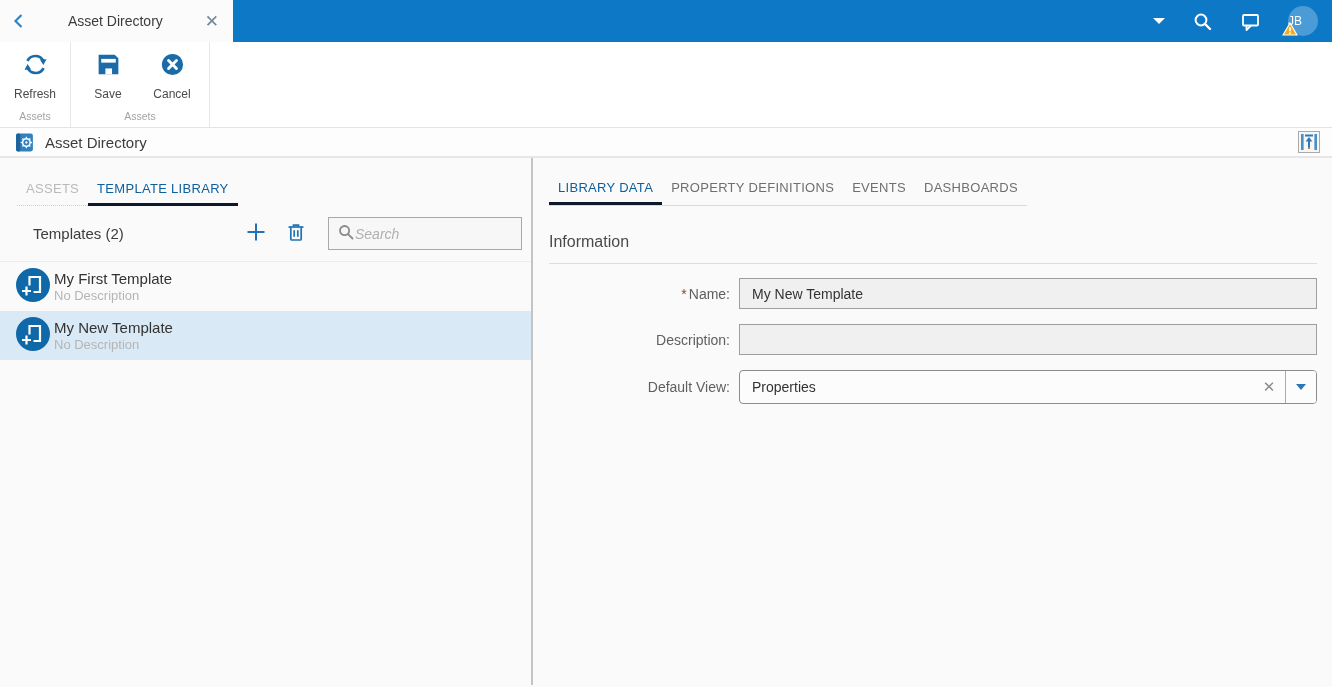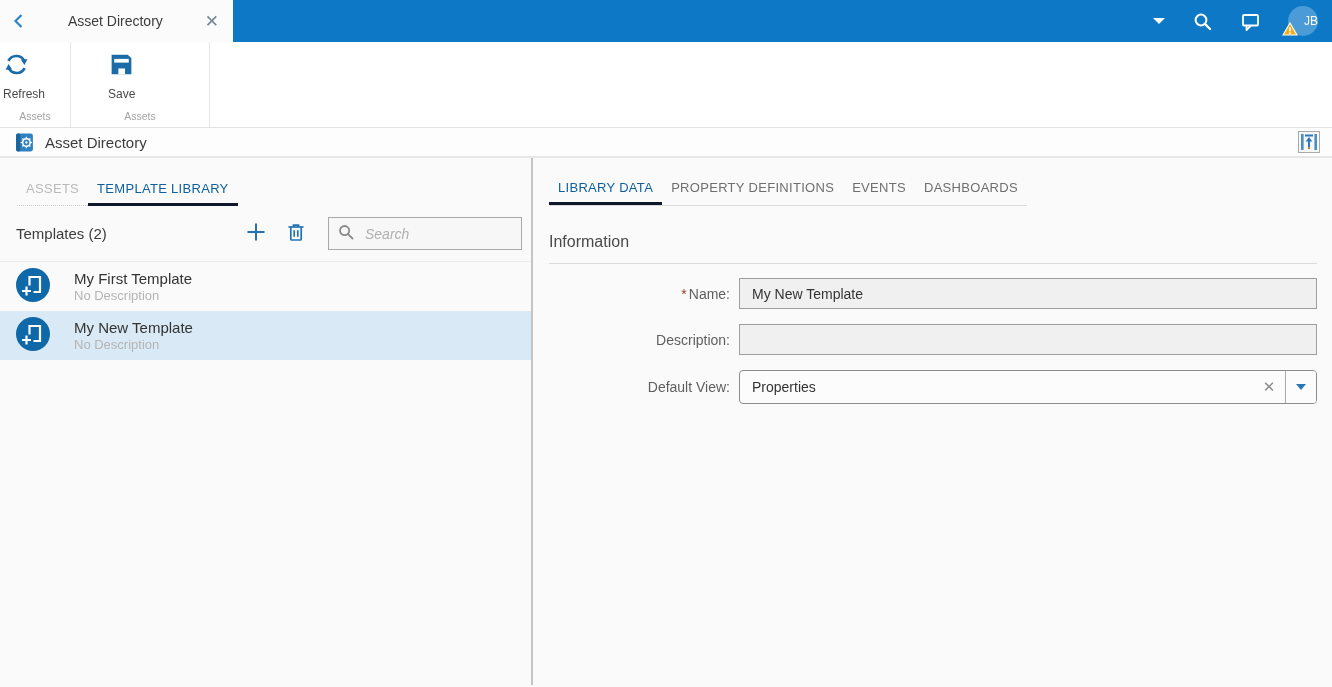--- a/index.html
+++ b/index.html
@@ -10,30 +10,30 @@
   .topbar { height:42px; background:#0d78c6; display:flex; align-items:stretch; }
   .doc-tab { width:233px; background:#fbfbfb; display:flex; align-items:center; padding:0 10px; }
   .back-chevron { width:20px; height:20px; display:flex; align-items:center; cursor:pointer; }
   .tab-title { flex:1; text-align:center; font-size:14px; color:#3c3c3c; }
   .tab-close { color:#76889a; font-size:17px; line-height:1; padding:2px 4px; cursor:pointer; }
   .topbar-right { margin-left:auto; display:flex; align-items:center; gap:27px; padding-right:14px; }
   .caret-down { width:0; height:0; border-left:6px solid transparent; border-right:6px solid transparent;
     border-top:6px solid #ffffff; cursor:pointer; }
   .tb-icon { display:flex; align-items:center; cursor:pointer; }
   .avatar { position:relative; width:30px; height:30px; border-radius:50%; background:#4a9bd6;
-    color:#fff; font-size:12px; display:flex; align-items:center; justify-content:flex-end; cursor:pointer; }
+    color:#fff; font-size:12px; display:flex; align-items:center; justify-content:flex-start; cursor:pointer; }
   .avatar .warn { position:absolute; left:-6px; bottom:-3px; }
 
   
   .ribbon { height:86px; background:#ffffff; border-bottom:1px solid #e3e3e3; display:flex; }
   .rgroup { position:relative; border-right:1px solid #e7e7e7; display:flex; flex-direction:column; }
   .rgroup.g-general { width:71px; } .rgroup.g-assets { width:139px; } .rgroup.g-actions { width:72px; }
   .rbuttons { flex:1; display:flex; justify-content:center; }
   .rbtn { width:64px; background:none; border:none; display:flex; flex-direction:column;
-    align-items:flex-start; padding-top:9px; cursor:pointer; font-family:inherit; }
+    align-items:center; padding-top:9px; cursor:pointer; font-family:inherit; }
   .rbtn-label { margin-top:6px; font-size:12px; color:#4a4a4a; }
   .rgroup-label { text-align:center; font-size:10.5px; color:#a3a3a3; padding-bottom:5px; }
 
   
   .page-header { height:30px; background:#fdfdfd; border-bottom:2px solid #e6e6e6;
     display:flex; align-items:center; padding:0 12px 0 14px; }
   .ph-icon { display:flex; margin-right:10px; }
   .ph-title { font-size:15px; color:#3c3c3c; flex:1; }
   .expand-btn { background:none; border:none; display:flex; cursor:pointer; padding:0; }
 
@@ -47,35 +47,35 @@
   .tab { padding:0 9px 7px 9px; font-size:13px; letter-spacing:.3px; cursor:pointer;
     border-bottom:3px solid transparent; white-space:nowrap; }
   .left-panel .tabs { padding-left:17px; }
   .tab.inactive-light { color:#b9b9b9; border-bottom:1px dotted #d2d2d2; padding-bottom:9px; }
   .tab.active { color:#0d5f9e; border-bottom:3px solid #0f172a; }
   .tab.inactive-dark { color:#6f6f6f; }
   .right-tabs-wrap { display:inline-flex; border-bottom:1px solid #dadada; }
 
   
   .list-toolbar { height:55px; display:flex; align-items:center; padding:0 9px 0 16px; }
-  .list-title { font-size:15px; color:#3c3c3c; flex:1; }
+  .list-title { font-size:15px; color:#3c3c3c; flex:1;margin-left:17px; }
   .icon-btn { width:30px; height:30px; background:none; border:none; display:flex;
     align-items:center; justify-content:center; cursor:pointer; }
   .trash-btn { margin-left:10px; margin-right:17px; }
   .search-box { width:194px; height:33px; background:#f7f7f7; border:1px solid #a9a9a9;
-    display:flex; align-items:center; padding:0 8px;gap:10px; }
+    display:flex; align-items:center; padding:0 8px; }
   .search-box input { flex:1; border:none; background:transparent; outline:none;
     font-size:14px; font-style:italic; color:#555; font-family:inherit; min-width:0; }
   .search-box input::placeholder { color:#b0b0b0; font-style:italic; }
 
   
   .tpl-list { border-top:1px solid #ececec; }
   .tpl-item { height:49px; display:flex; align-items:center; padding-left:16px; cursor:pointer; }
   .tpl-item.selected { background:#d9e9f5; }
-  .tpl-text { margin-left:24px; }
+  .tpl-text { margin-left:4px; }
   .tpl-title { font-size:15px; color:#333; line-height:19px; }
   .tpl-sub { font-size:13px; color:#b5b5b5; line-height:16px; }
 
   
   .section-title { margin-top:27px; font-size:16px; color:#4a4a4a;
     padding-bottom:12px; border-bottom:1px solid #dcdcdc; }
   .form { margin-top:14px; }
   .frow { display:flex; align-items:center; margin-bottom:15px; }
   .flabel { width:190px; text-align:right; font-size:14px; color:#5f5f5f; padding-right:9px; }
   .req { color:#9c3b23; margin-right:2px; }
@@ -151,20 +151,29 @@
     <div class="rbuttons">
       <button class="rbtn">
         <span>
           <svg width="27" height="27" viewBox="0 0 26 26">
               <path d="M3.5 3.5 H19 L22.5 7 V22.5 H3.5 Z" fill="#1b6ba8"></path>
               <rect x="6" y="7.6" width="14" height="3.6" fill="#fff"></rect>
               <rect x="10" y="16.8" width="6.4" height="5.7" fill="#fff"></rect>
             </svg>
         </span>
         <span class="rbtn-label">Save</span>
+      </button>
+      <button class="rbtn">
+        <span>
+          <svg width="27" height="27" viewBox="0 0 26 26">
+              <circle cx="13" cy="13" r="10.2" fill="#1b6ba8"></circle>
+              <path d="M9.2 9.2 L16.8 16.8 M16.8 9.2 L9.2 16.8" stroke="#fff" stroke-width="2.8" stroke-linecap="round"></path>
+            </svg>
+        </span>
+        <span class="rbtn-label">Cancel</span>
       </button>
     </div>
     <div class="rgroup-label">Assets</div>
   </div>
 </div>
 
 <div class="page-header">
   <span class="ph-icon">
     <svg width="21" height="21" viewBox="0 0 20 20">
         <rect x="2" y="1.5" width="16" height="17" rx="2" fill="#2f81c0"></rect>

